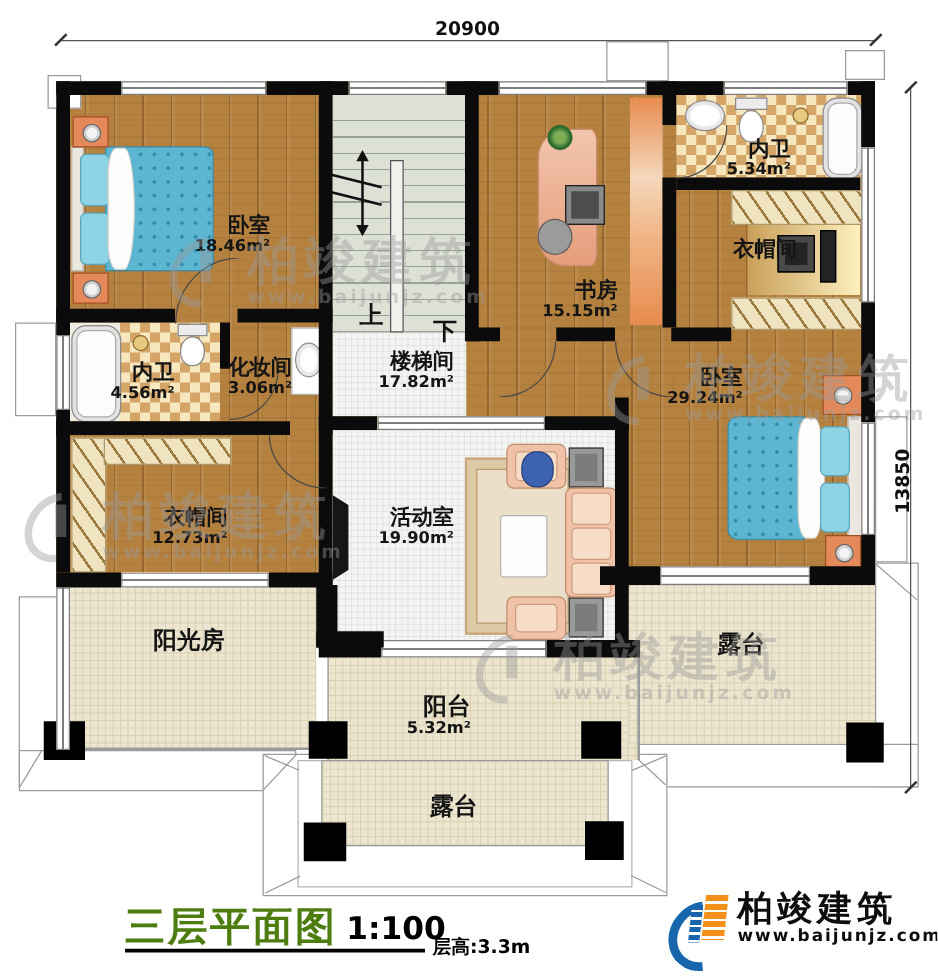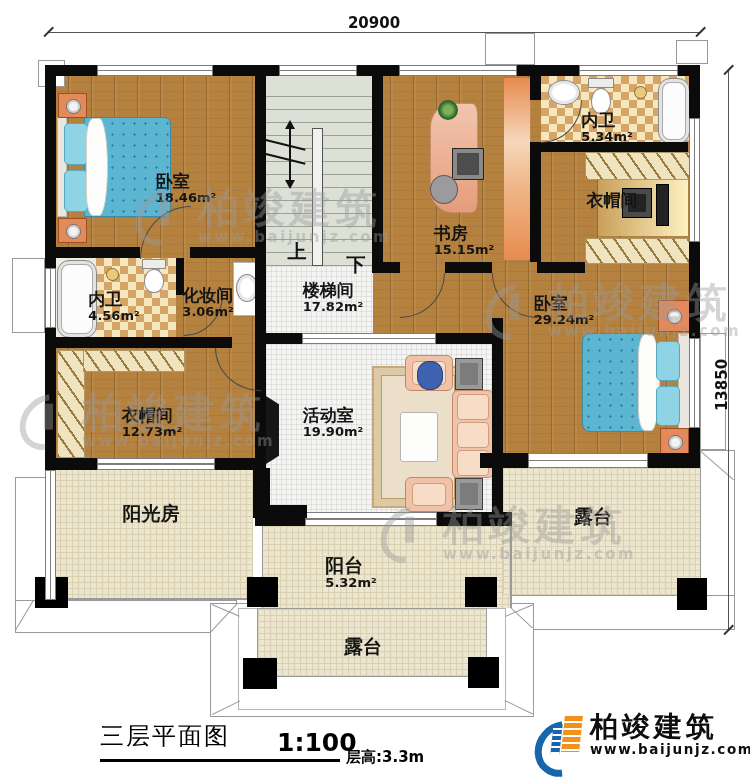--- a/index.html
+++ b/index.html
@@ -48,38 +48,38 @@
   .toilet-tank{position:absolute;background:#ececec;border:1px solid #8a8a8a;}
   .toilet-bowl{position:absolute;background:#fff;border:1px solid #8a8a8a;border-radius:50% 50% 46% 46%;}
   .shower{position:absolute;background:#e8c980;border:1px solid #8a6a2a;border-radius:50%;}
   .rack{position:absolute;background-color:#f0e3c0;border:1px solid #ae9868;
     background-image:repeating-linear-gradient(55deg,rgba(141,104,42,.85) 0 2px,transparent 2px 12px);}
   .sofa{position:absolute;background:#f0c2a8;border:1px solid #c08a68;border-radius:6px;}
   .sofa .cush{position:absolute;background:#f7dcc8;border:1px solid #cf9d7d;border-radius:4px;}
   .sidetab{position:absolute;background:#7c7c7c;border:1px solid #3f3f3f;box-shadow:inset 0 0 0 4px #9a9a9a;}
   .counter{position:absolute;background:#fff;border:1px solid #b5b5b5;}
   
-  .lbl{position:absolute;transform:translate(-50%,-50%);text-align:left;font-weight:bold;color:#141414;line-height:1.1;white-space:nowrap;}
+  .lbl{position:absolute;transform:translate(-50%,-50%);text-align:right;font-weight:bold;color:#141414;line-height:1.1;white-space:nowrap;}
   .ln1{font-size:17px;}
   .ln1.big{font-size:19px;}
   .ln2{font-size:13px;}
   .stairlbl{position:absolute;transform:translate(-50%,-50%);font-size:19px;font-weight:bold;color:#111;}
   
   .dimline{position:absolute;background:#555;}
   .tick{position:absolute;width:13px;height:1.5px;background:#333;}
   .dimtxt{position:absolute;font-size:15px;font-weight:bold;color:#111;}
   
   .wm{position:absolute;display:flex;align-items:flex-start;color:#9a9a9a;opacity:.42;pointer-events:none;}
   .wm-icon{position:relative;width:38px;height:48px;border:6px solid currentColor;border-radius:50%;
     border-top-color:transparent;border-right-color:transparent;transform:rotate(42deg);margin-right:10px;flex:none;}
   .wm-icon i{position:absolute;left:12px;top:6px;width:9px;height:26px;background:currentColor;transform:rotate(-42deg);}
   .wm-name{font-size:41px;font-weight:900;letter-spacing:5px;line-height:1;}
   .wm-url{font-size:15px;font-weight:bold;letter-spacing:2.5px;line-height:1.1;}
   
-  .title-main{position:absolute;font-size:24px;font-weight:normal;color:#000000;letter-spacing:2px;}
+  .title-main{position:absolute;font-size:32px;font-weight:bold;color:#4d7c0f;letter-spacing:2px;}
   .title-scale{position:absolute;font-size:25px;font-weight:bold;color:#000;}
   .title-underline{position:absolute;background:#000;}
   .meta1{position:absolute;font-size:16px;font-weight:600;color:#000;}
   .meta2{position:absolute;font-size:15px;font-weight:600;color:#000;}
   .brand{position:absolute;display:flex;align-items:flex-start;}
   .b-icon{position:relative;width:54px;height:58px;flex:none;}
   .b-swoosh{position:absolute;left:0;top:8px;width:38px;height:44px;border:7px solid #1766ab;border-radius:50%;
     border-top-color:transparent;border-right-color:transparent;transform:rotate(40deg);}
   .b-tblue{position:absolute;left:16px;top:12px;width:9px;height:30px;background:#1766ab;transform:skewX(-6deg);
     background-image:repeating-linear-gradient(180deg,transparent 0 4px,#fff 4px 6px);}

